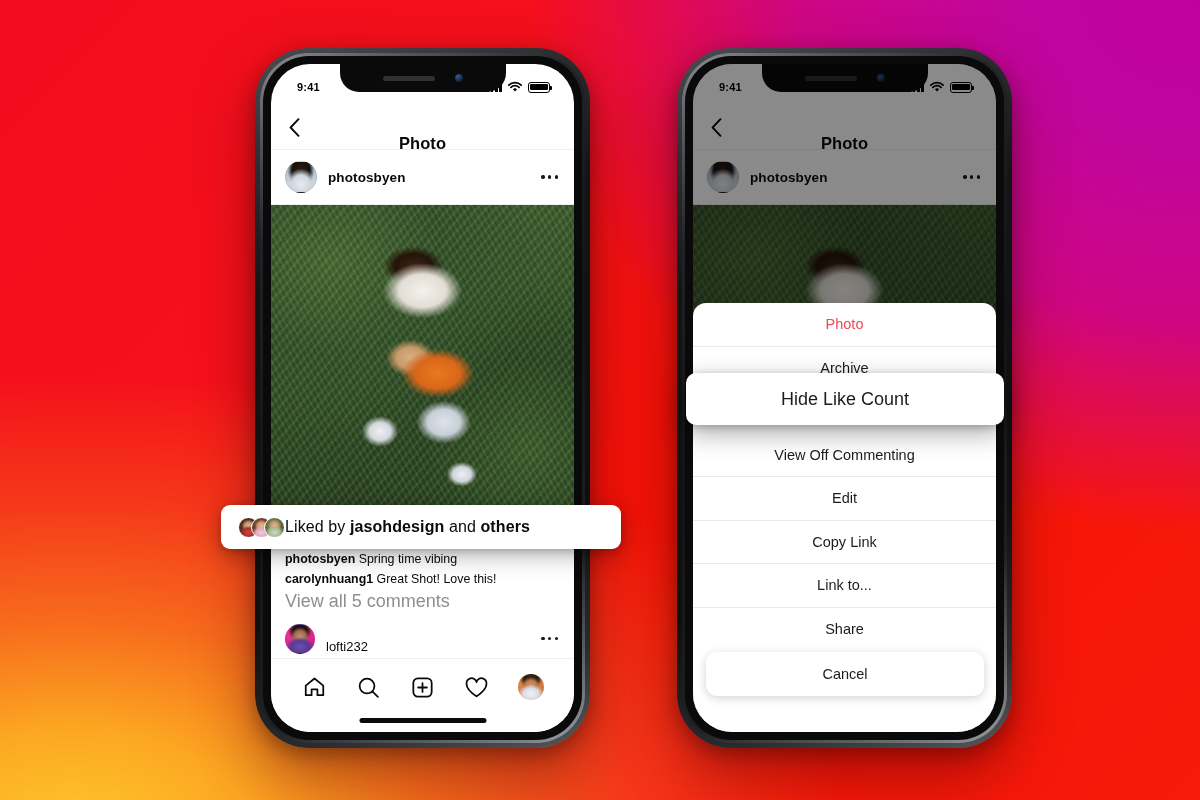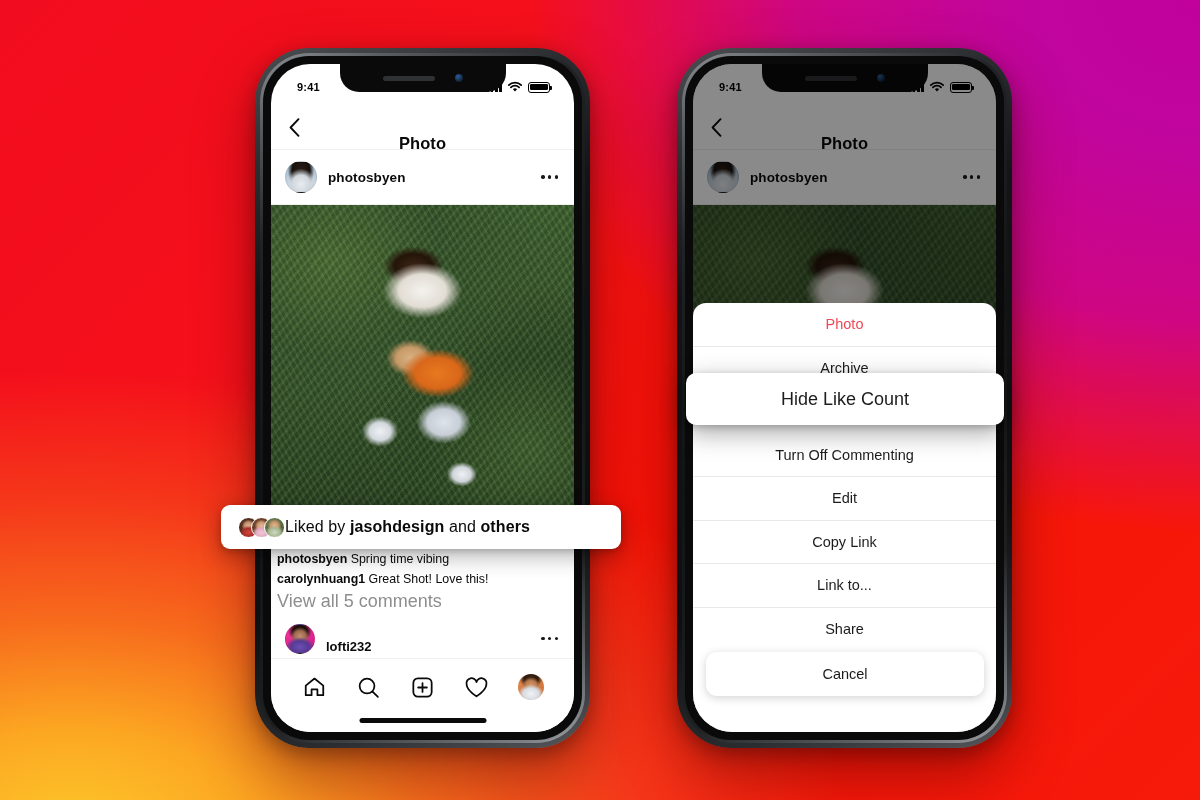--- a/index.html
+++ b/index.html
@@ -149,34 +149,34 @@
       radial-gradient(ellipse 70% 60% at 20% 18%, #4a6b33 0%, #33512a 52%, rgba(51,81,42,0) 100%),
       radial-gradient(ellipse 60% 55% at 85% 80%, #3c5c2c 0%, #2a4422 55%, rgba(42,68,34,0) 100%),
       linear-gradient(170deg, #3f6130 0%, #36542a 42%, #2c4623 72%, #24381d 100%);
   }
 
   
   .actions { display: flex; align-items: center; height: 40px; padding: 0 13px; background: #fff; }
   .actions .left { display: flex; gap: 14px; flex: 1; align-items: center; }
 
   
-  .meta { background: #fff; padding: 0 6px; }
+  .meta { background: #fff; padding: 0 14px; }
   .cap-line { font-size: 12.4px; line-height: 17px; color: #0a0a0a; margin-bottom: 3px; }
   .cap-line b { font-weight: 700; }
   .view-all { font-size: 18px; color: #8e8e8e; }
 
   .cmt-row { display: flex; align-items: center; gap: 11px; padding: 11px 14px 0 14px; background: #fff; }
   .av-lofti { width: 30px; height: 30px;
     background:
       radial-gradient(ellipse 52% 34% at 50% 78%, #6e4db4 0%, #553b93 62%, rgba(85,59,147,0) 100%),
       radial-gradient(ellipse 34% 32% at 50% 40%, #c58f74 0%, #a06a50 60%, rgba(160,106,80,0) 100%),
       radial-gradient(ellipse 42% 34% at 50% 22%, #2b1a12 0%, #1a0f09 60%, rgba(26,15,9,0) 100%),
       linear-gradient(150deg, #f2379a 0%, #e52a93 45%, #c21b86 100%);
   }
-  .cmt-user { font-size: 13px; font-weight: 700; color: #0a0a0a; flex: 1; margin-top: 16px; }
+  .cmt-user { font-size: 13px; font-weight: 400; color: #0a0a0a; flex: 1; margin-top: 16px; }
 
   
   .tabbar {
     position: absolute; left: 0; right: 0; bottom: 0;
     height: 74px;
     background: #fff;
     border-top: 1px solid #efefef;
     display: flex; align-items: flex-start; justify-content: space-around;
     padding: 13px 16px 0 16px;
     z-index: 22;
@@ -519,21 +519,21 @@
               <div class="av-tab"></div>
             </div>
           </div>
 
           <div class="sheet-dim"></div>
 
           <div class="sheet">
             <div class="sheet-item destructive">Photo</div>
             <div class="sheet-item">Archive</div>
             <div class="sheet-spacer"></div>
-            <div class="sheet-item">Turn Off Commenting</div>
+            <div class="sheet-item">View Off Commenting</div>
             <div class="sheet-item">Edit</div>
             <div class="sheet-item">Copy Link</div>
             <div class="sheet-item">Link to...</div>
             <div class="sheet-item">Share</div>
           </div>
 
           <div class="home-ind"></div>
         </div>
       </div>
     </div>

